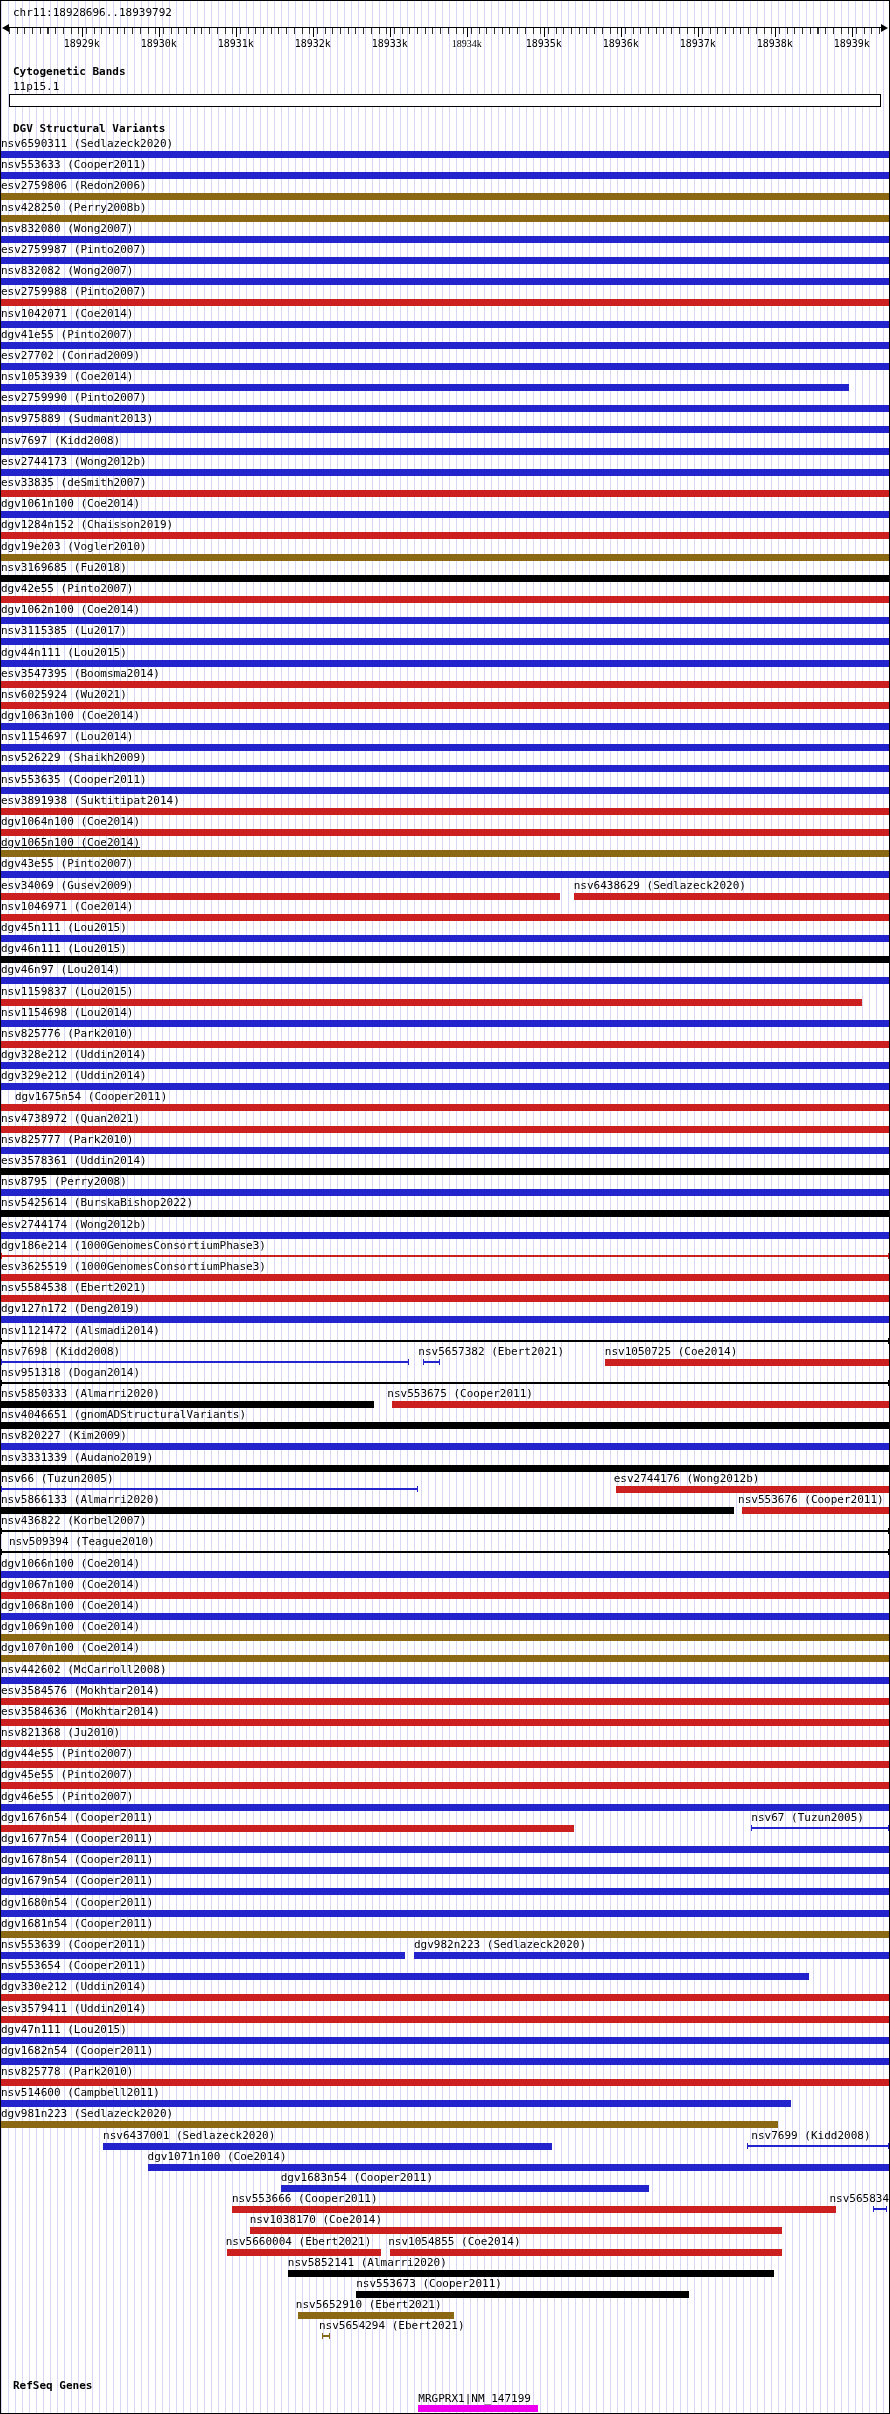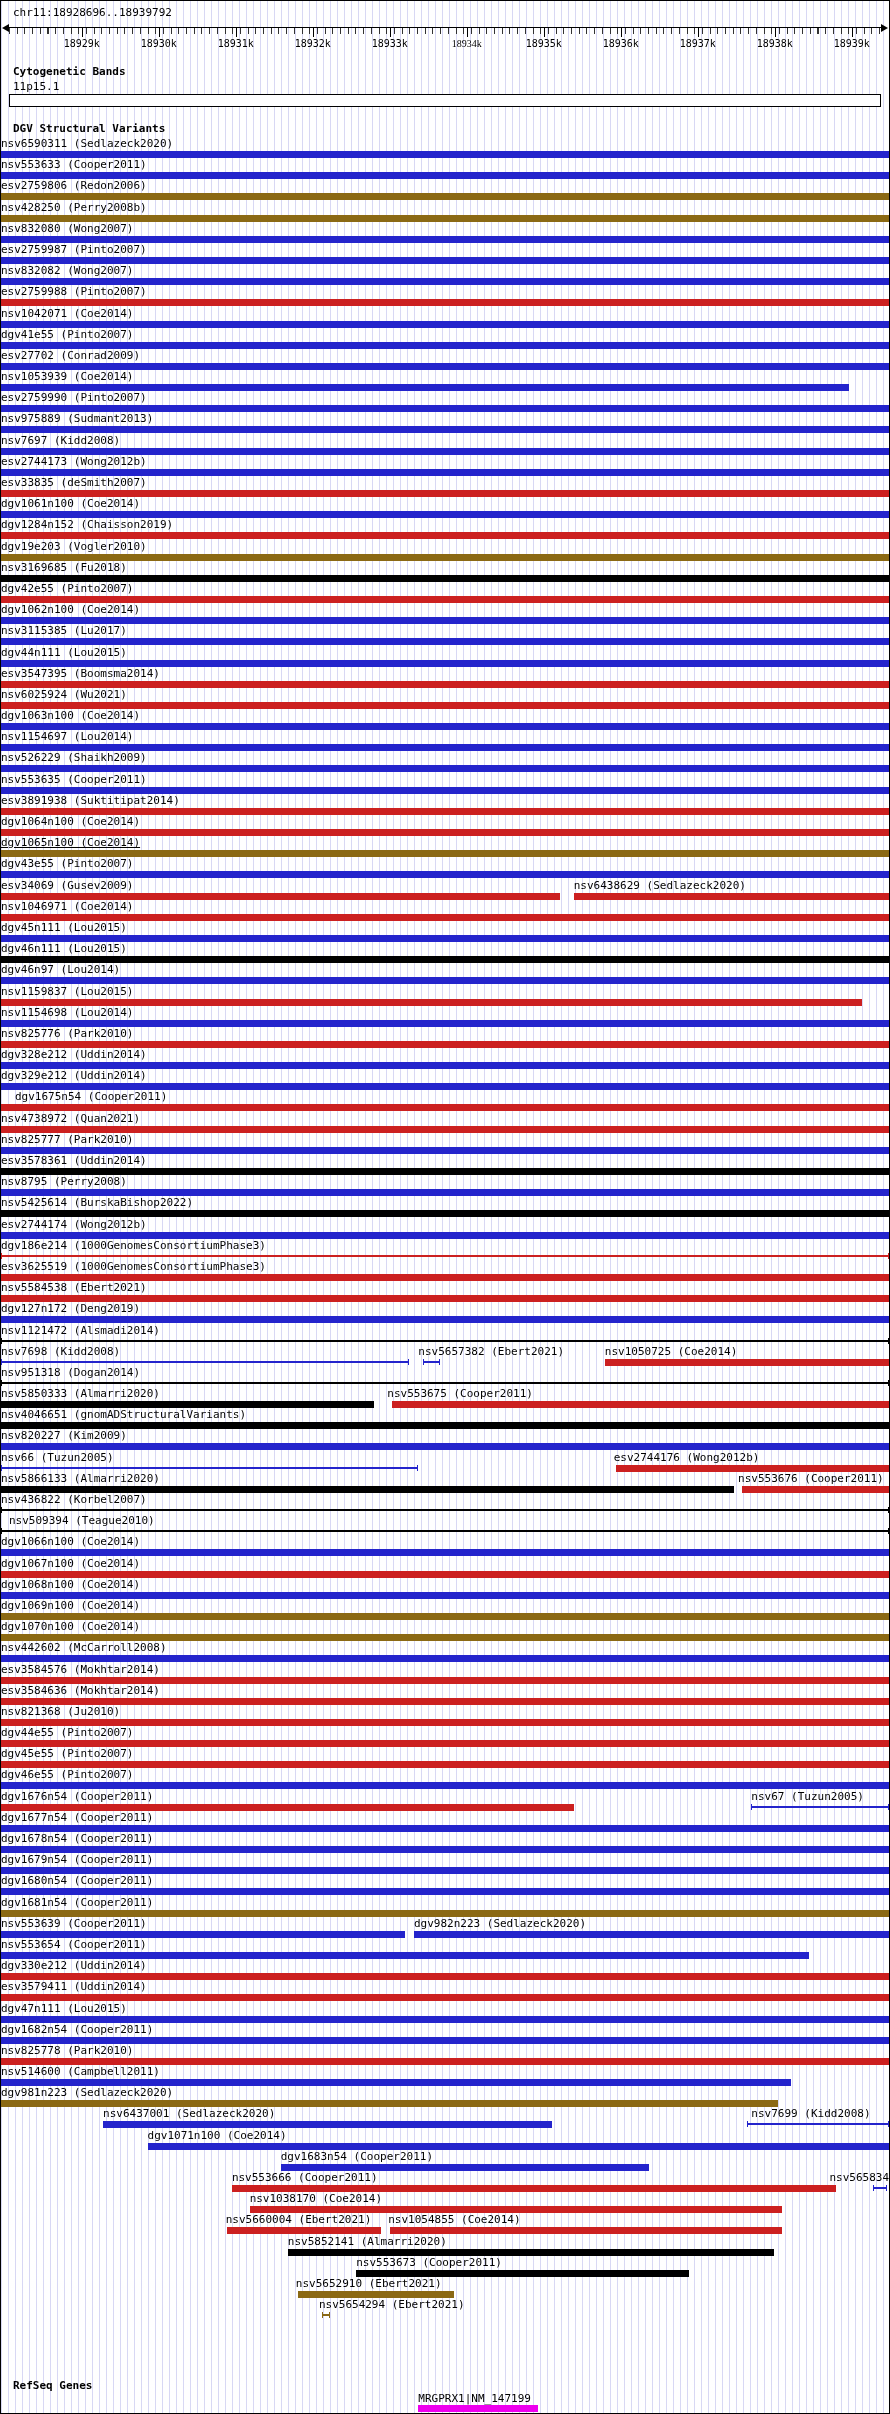--- a/index.html
+++ b/index.html
@@ -336,20 +336,24 @@
       </div>
       <div class="trow">
         <span class="flabel" style="left: 0%;">nsv4046651 (gnomADStructuralVariants)</span>
         <div class="f-bar" style="left: 0%; width: 100%; background: rgb(0, 0, 0);"></div>
       </div>
       <div class="trow">
         <span class="flabel" style="left: 0%;">nsv820227 (Kim2009)</span>
         <div class="f-bar" style="left: 0%; width: 100%; background: rgb(36, 36, 204);"></div>
       </div>
       <div class="trow">
+        <span class="flabel" style="left: 0%;">nsv3331339 (Audano2019)</span>
+        <div class="f-bar" style="left: 0%; width: 100%; background: rgb(0, 0, 0);"></div>
+      </div>
+      <div class="trow">
         <span class="flabel" style="left: 0%;">nsv66 (Tuzun2005)</span>
         <div class="f-line" style="left: 0%; width: 47%; background: rgb(36, 36, 204);"></div>
         <span class="flabel" style="left: 69%;">esv2744176 (Wong2012b)</span>
         <div class="f-bar" style="left: 69.3%; width: 30.7%; background: rgb(204, 32, 32);"></div>
       </div>
       <div class="trow">
         <span class="flabel" style="left: 0%;">nsv5866133 (Almarri2020)</span>
         <div class="f-bar" style="left: 0%; width: 82.5%; background: rgb(0, 0, 0);"></div>
         <span class="flabel" style="left: 83%;">nsv553676 (Cooper2011)</span>
         <div class="f-bar" style="left: 83.5%; width: 16.5%; background: rgb(204, 32, 32);"></div>

